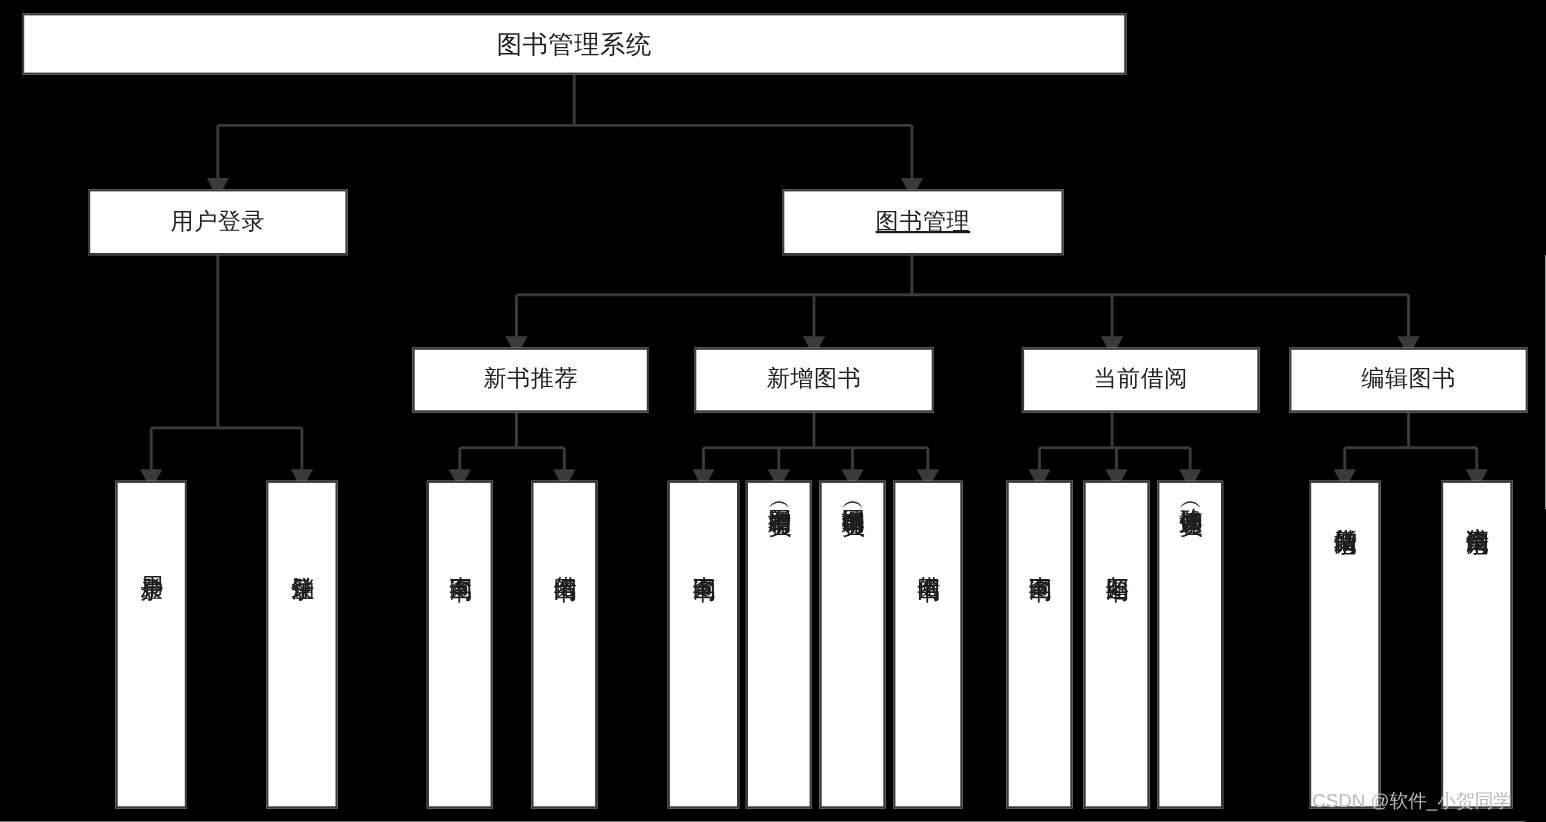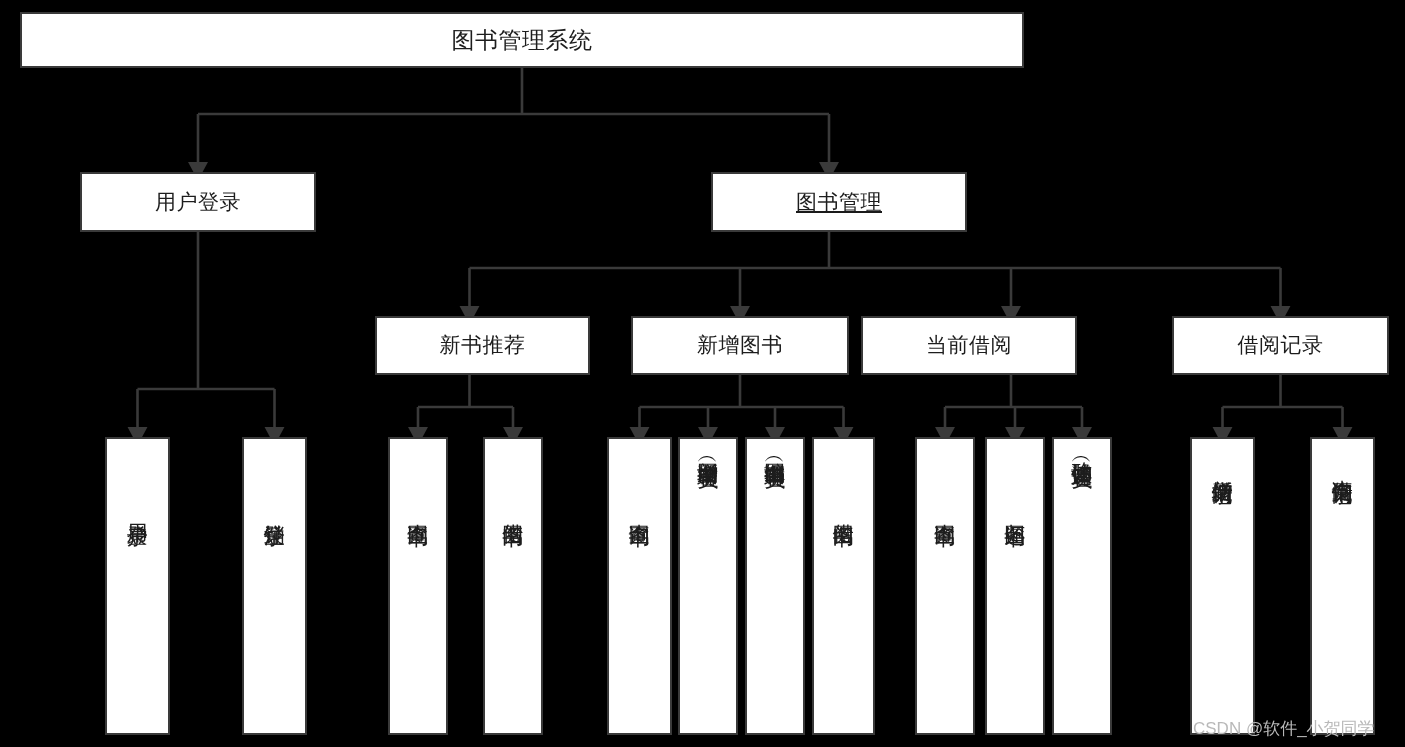--- a/index.html
+++ b/index.html
@@ -127,25 +127,25 @@
   <div class="node" style="left:711px; top:172px; width:256px; height:60px;text-decoration:underline;">
     <span class="label">图书管理</span>
   </div>
 
   <div class="node" style="left:362px; top:316px; width:215px; height:59px;margin-left:13px;">
     <span class="label">新书推荐</span>
   </div>
   <div class="node" style="left:631px; top:316px; width:218px; height:59px;">
     <span class="label">新增图书</span>
   </div>
-  <div class="node" style="left:861px; top:316px; width:216px; height:59px;">
+  <div class="node" style="left:929px; top:316px; width:216px; height:59px;">
     <span class="label">当前借阅</span>
   </div>
   <div class="node" style="left:1172px; top:316px; width:217px; height:59px;">
-    <span class="label">借阅记录</span>
+    <span class="label">编辑图书</span>
   </div>
 
   <div class="node leaf" style="left:105px; top:437px; width:65px; height:298px;">
     <span class="label" style="margin-top:62px;">用户登录</span>
   </div>
   <div class="node leaf" style="left:242px; top:437px; width:65px; height:298px;">
     <span class="label" style="margin-top:62px;">注销登录</span>
   </div>
 
   <div class="node leaf" style="left:388px; top:437px; width:60px; height:298px;">

